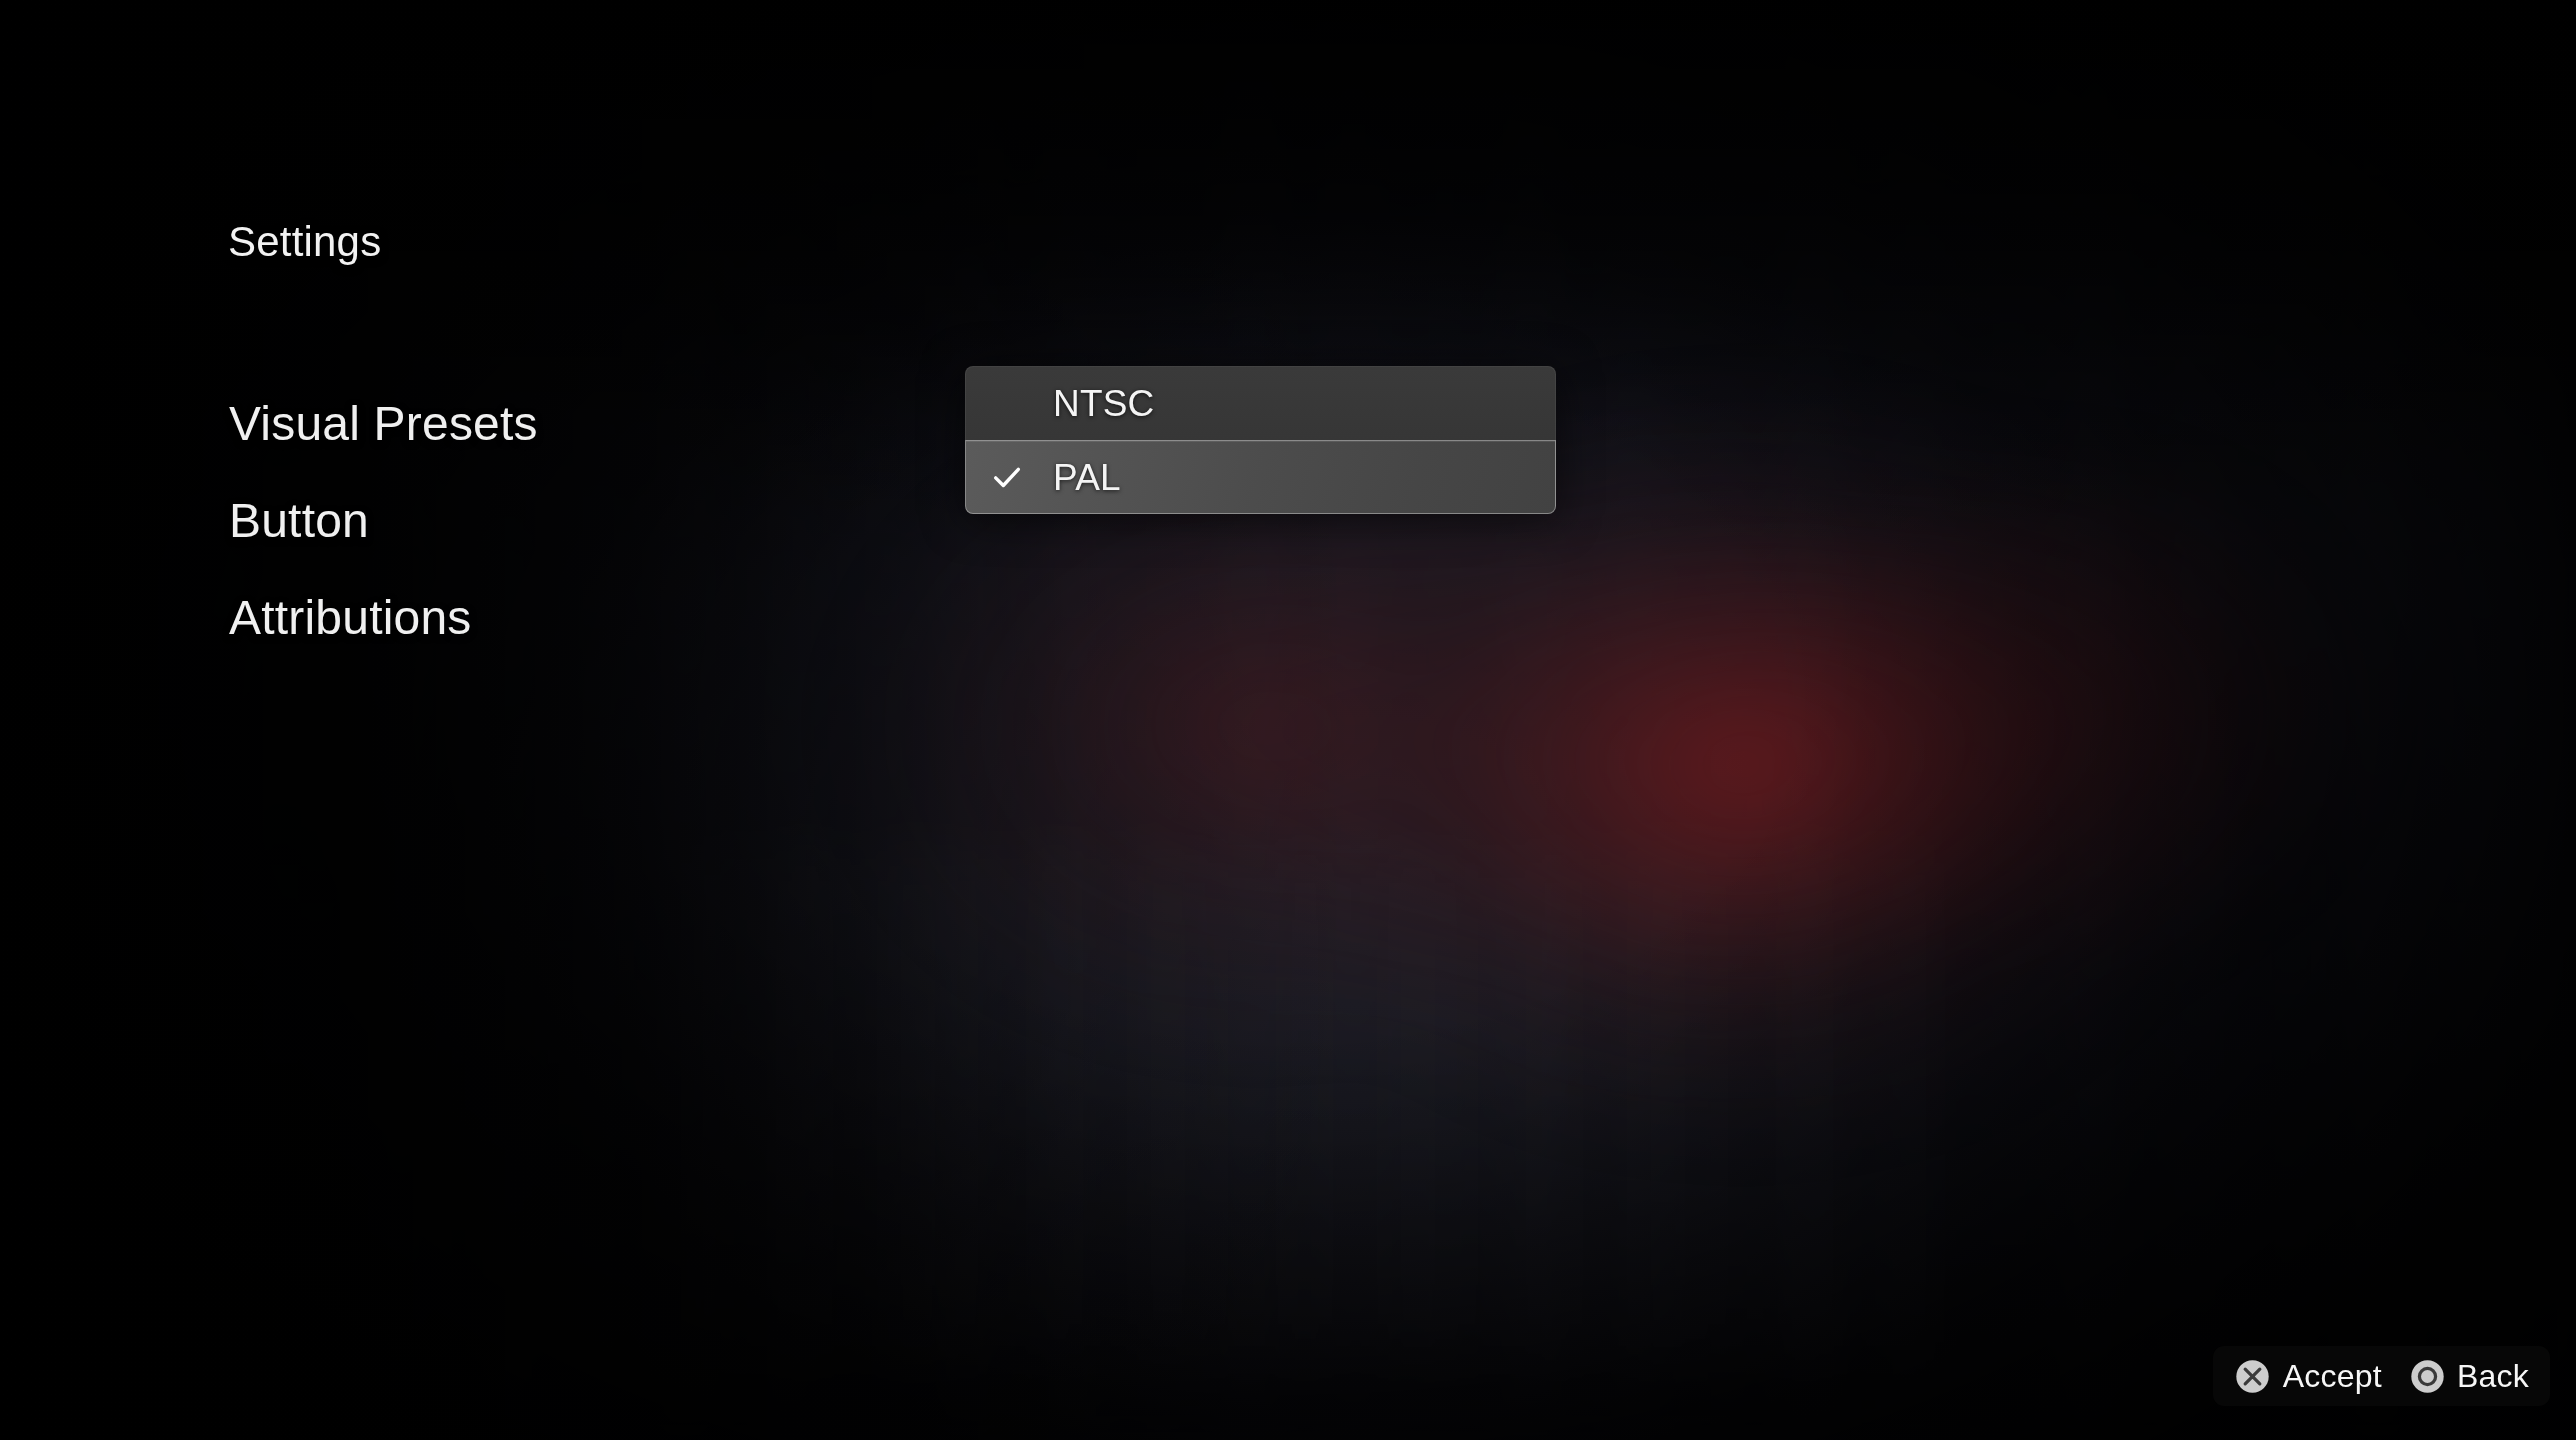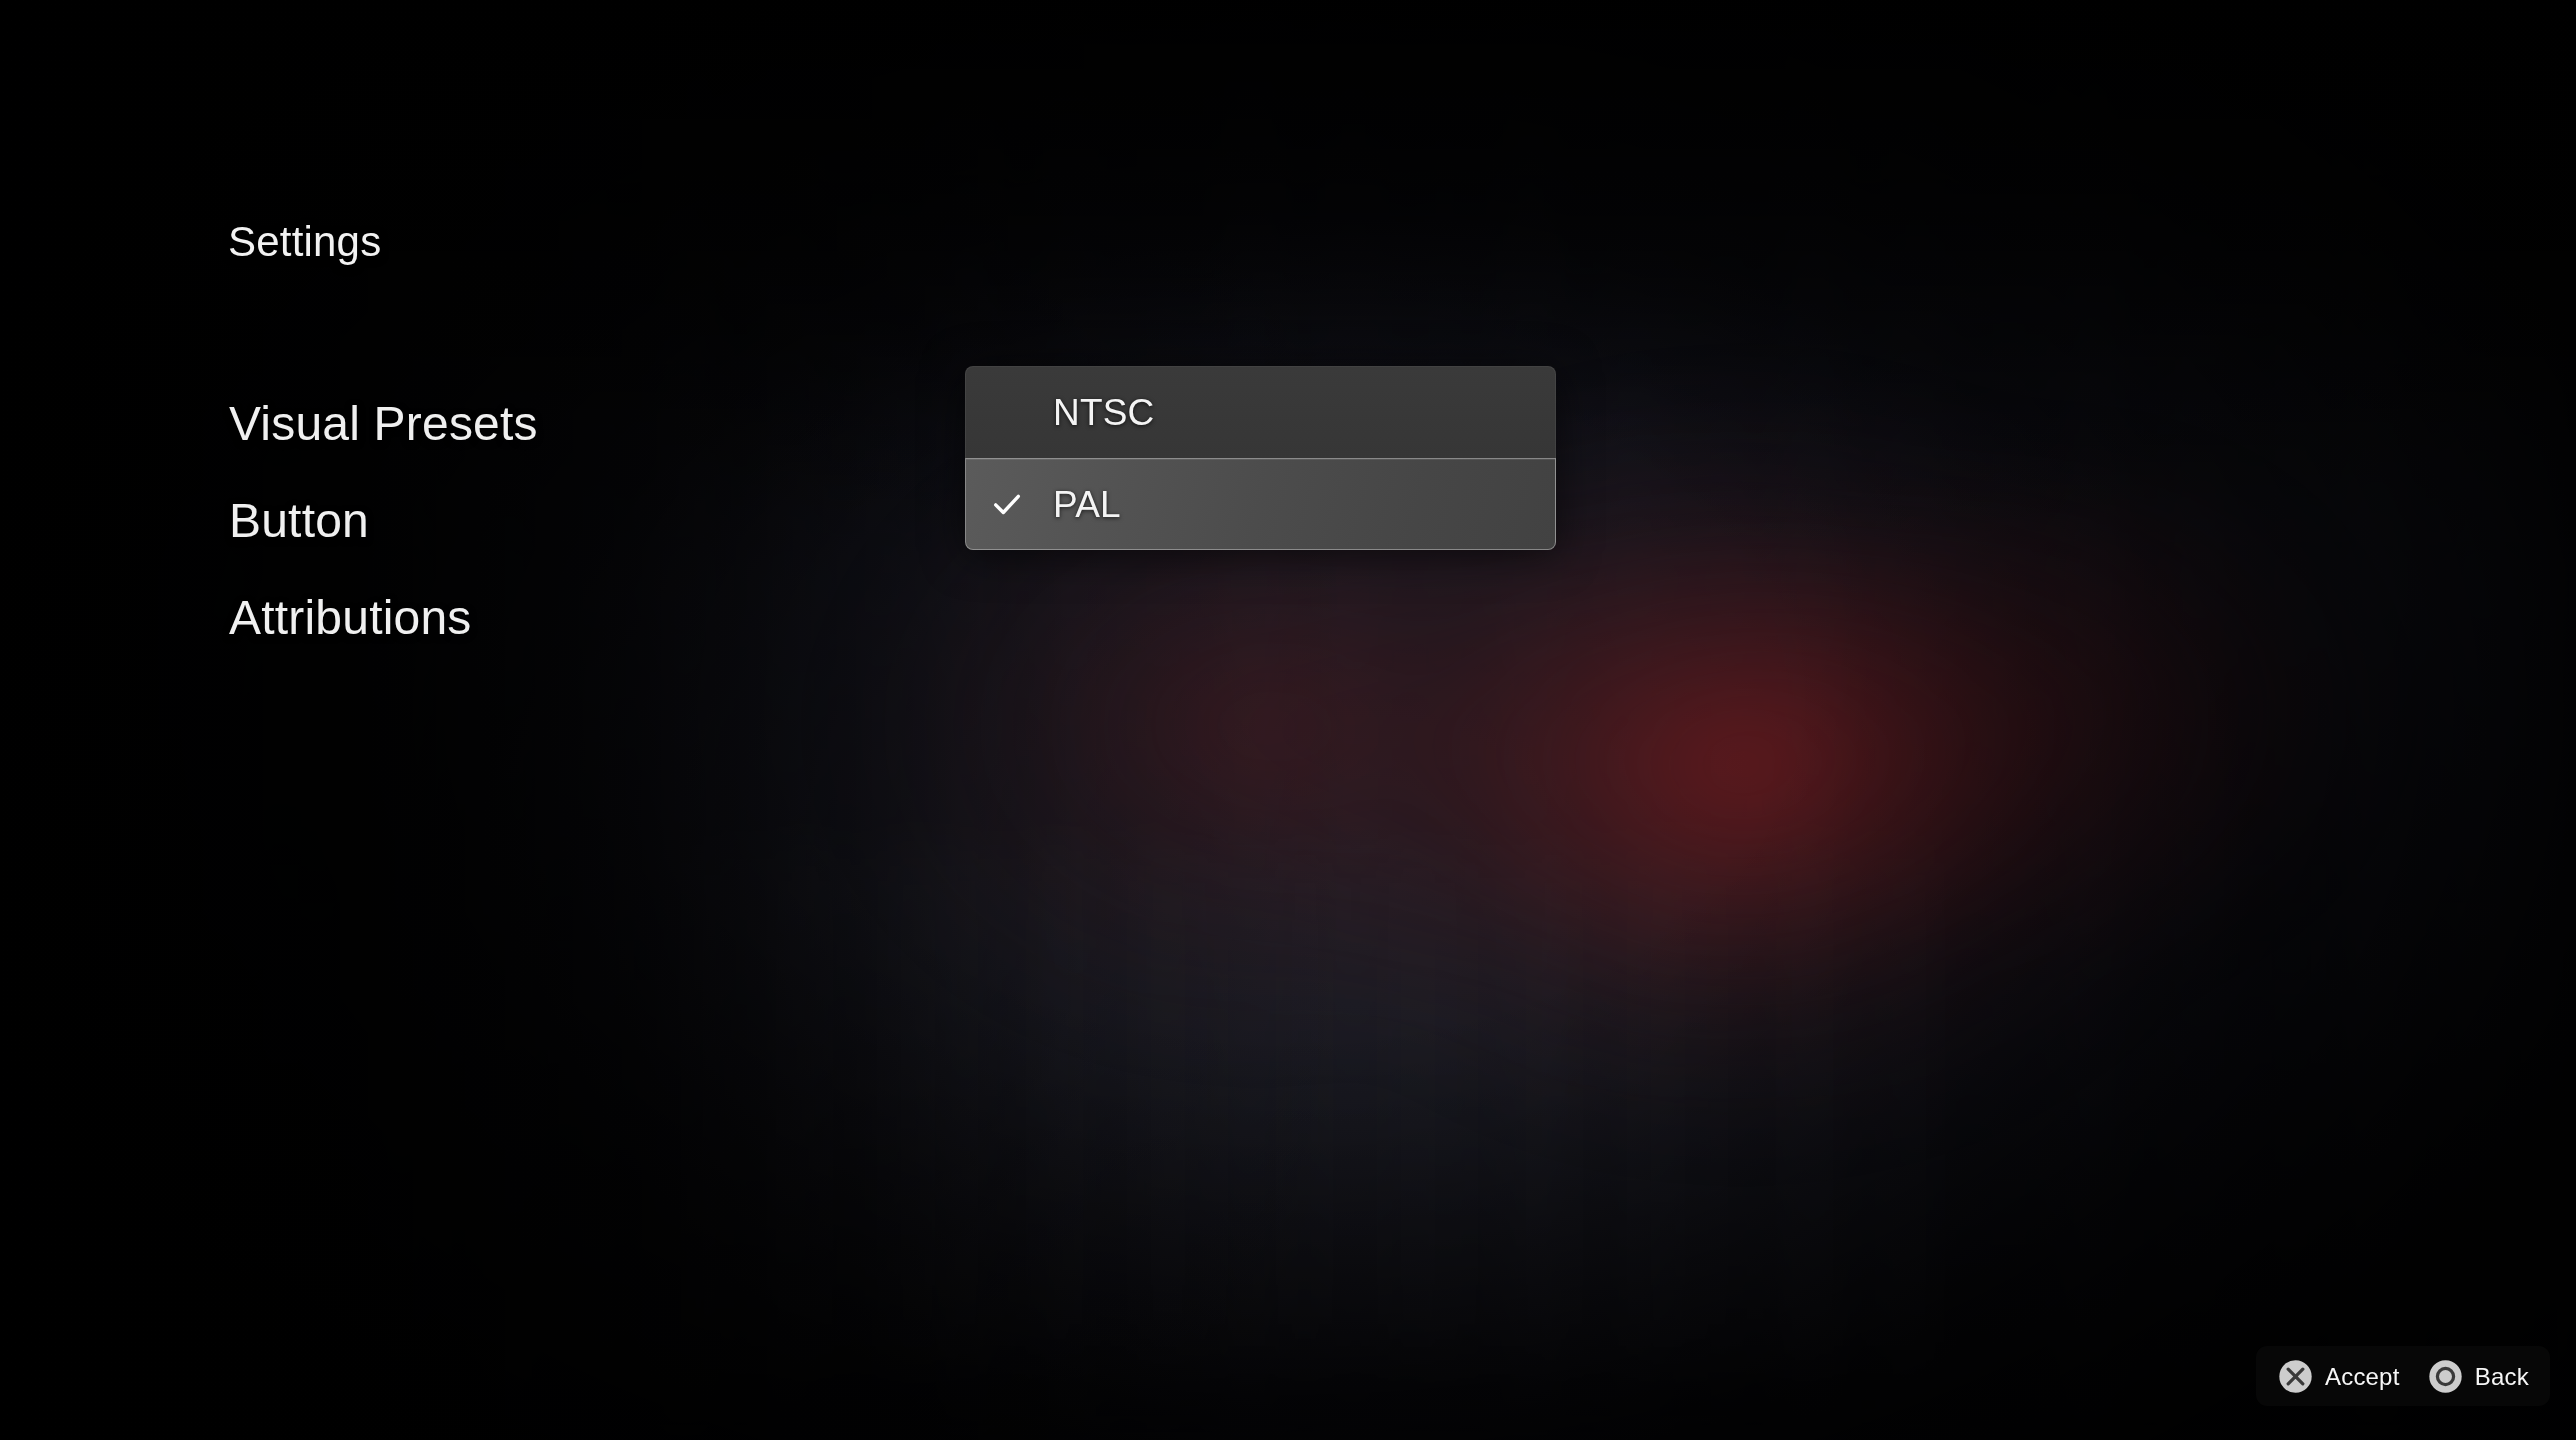--- a/index.html
+++ b/index.html
@@ -137,21 +137,21 @@
     position: absolute;
     left: 965px;
     top: 366px;
     width: 591px;
     border-radius: 8px;
     overflow: visible;
     filter: drop-shadow(0 4.8px 21px rgba(0,0,0,0.62));
   }
   .dd-option {
     position: relative;
-    height: 92px;
+    height: 74px;
     display: flex;
     align-items: center;
     box-sizing: border-box;
   }
   .dd-option:first-child {
     border-radius: 8px 8px 0 0;
     background: linear-gradient(180deg, #3a3a3a 0%, #363636 100%);
     border: 0.8px solid rgba(120,120,120,0.18);
     border-bottom: none;
   }
@@ -199,21 +199,21 @@
     align-items: center;
     gap: 11.3px;
   }
   .prompt-icon {
     width: 37px;
     height: 37px;
     flex: 0 0 37px;
     display: block;
   }
   .prompt-label {
-    font-size: 24px;
+    font-size: 32px;
     line-height: 37px;
     color: #f6f6f6;
     letter-spacing: 0.2px;
     white-space: nowrap;
   }
 </style>
 </head>
 <body>
 
 <div id="screen">

